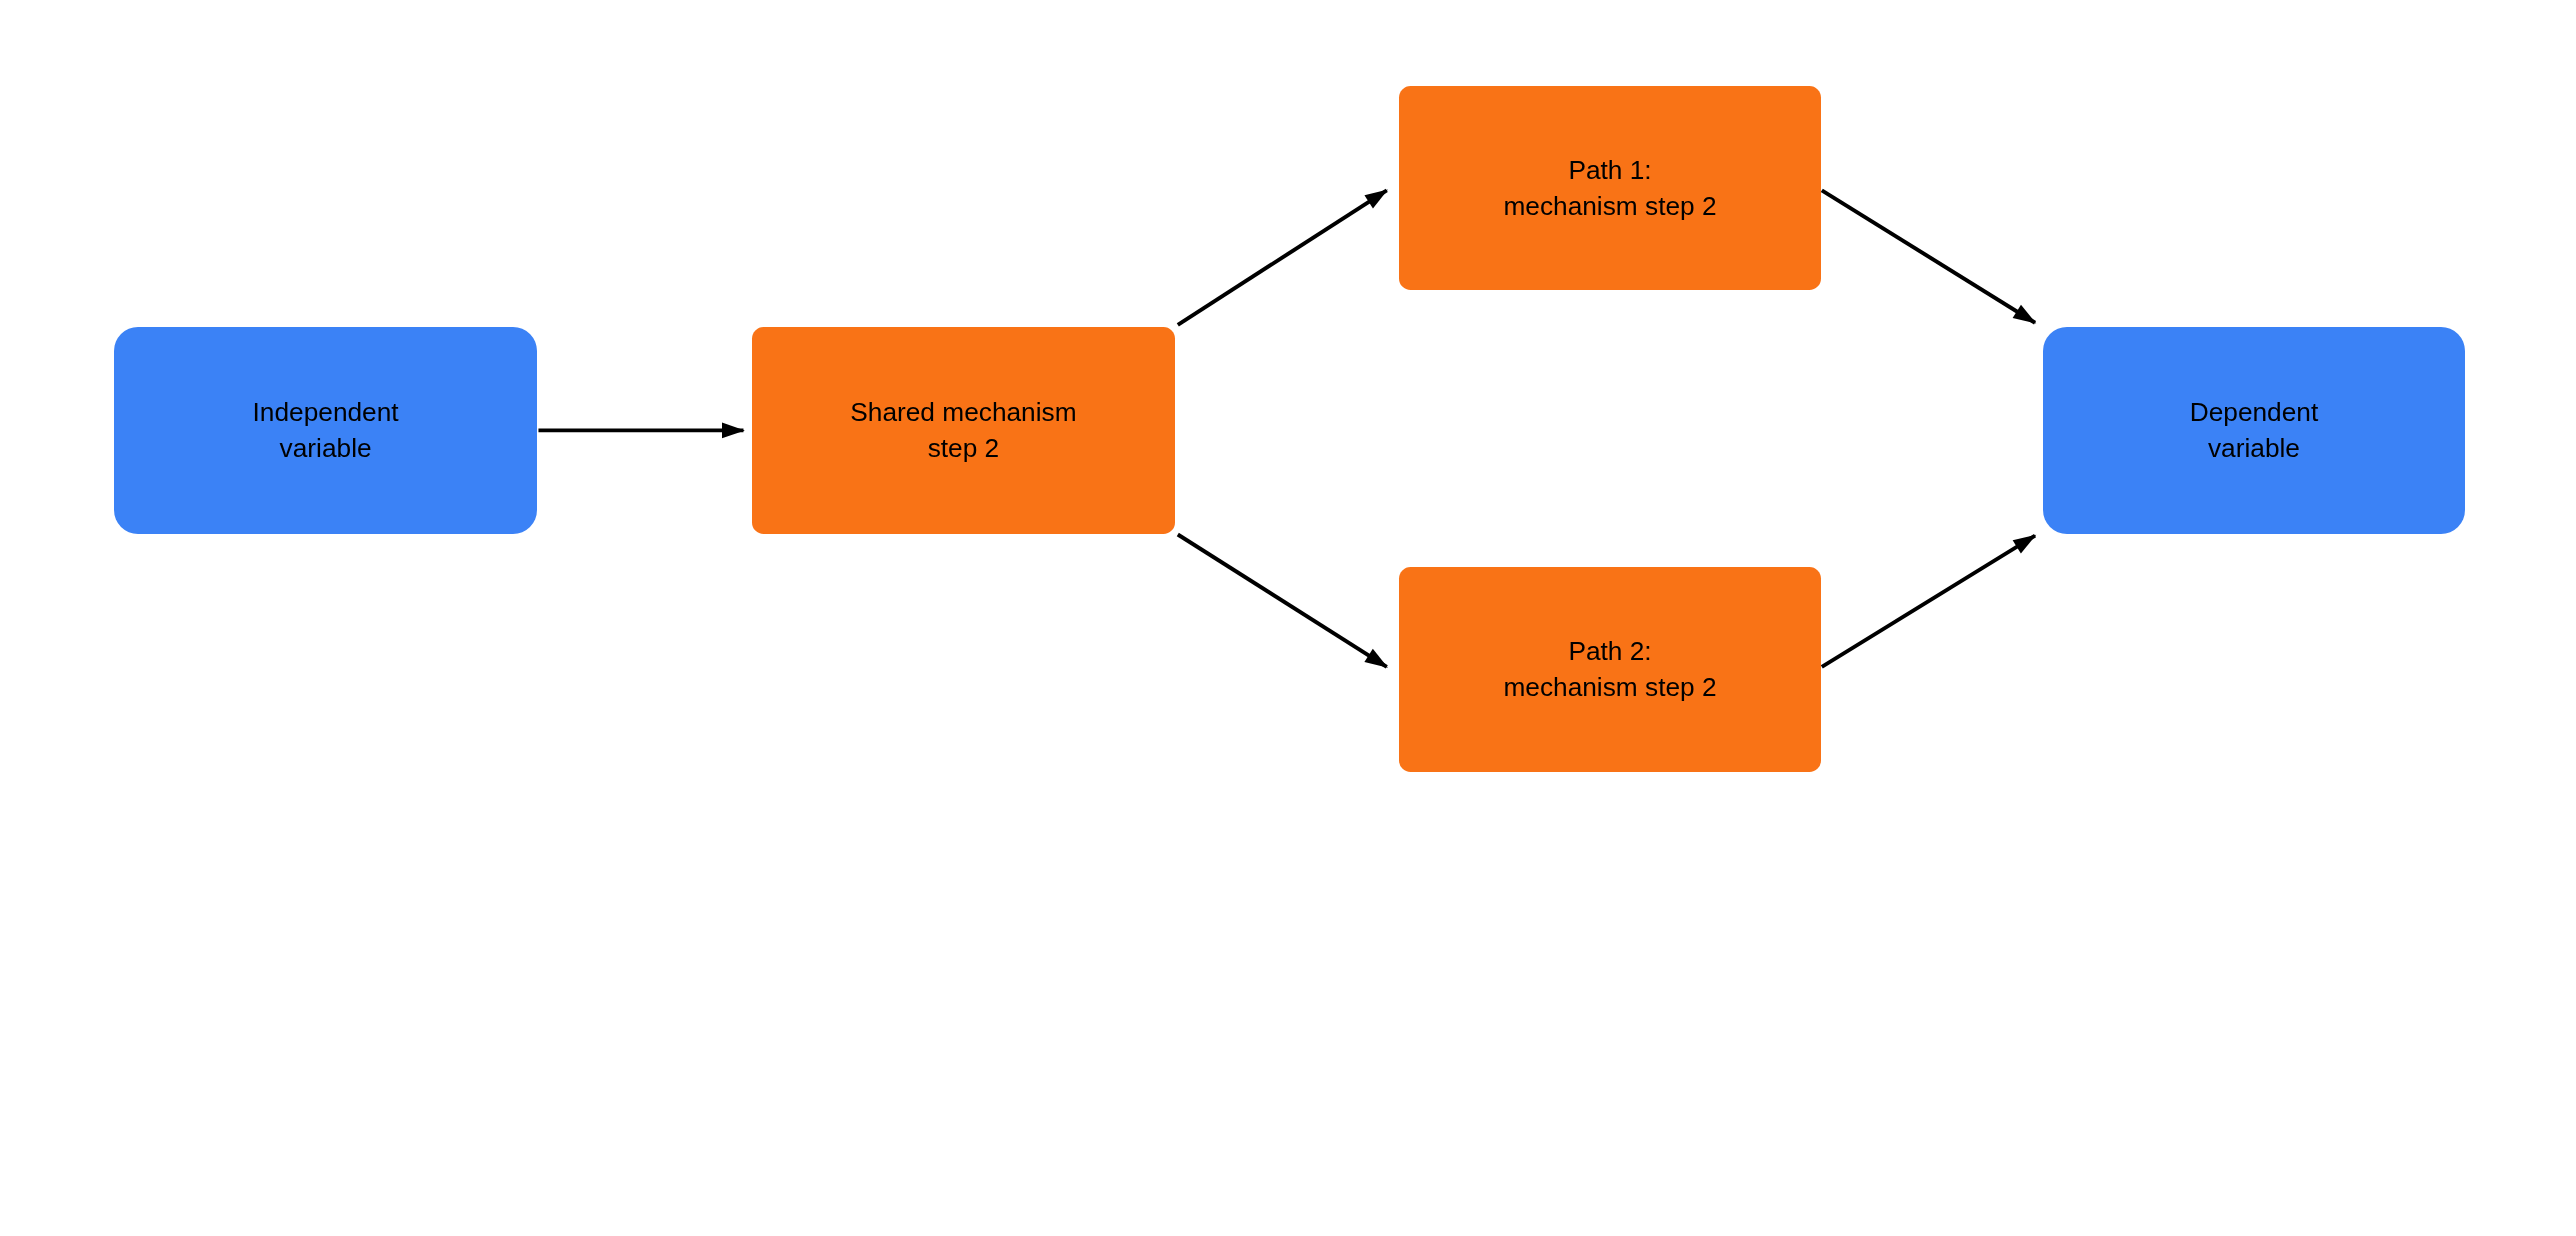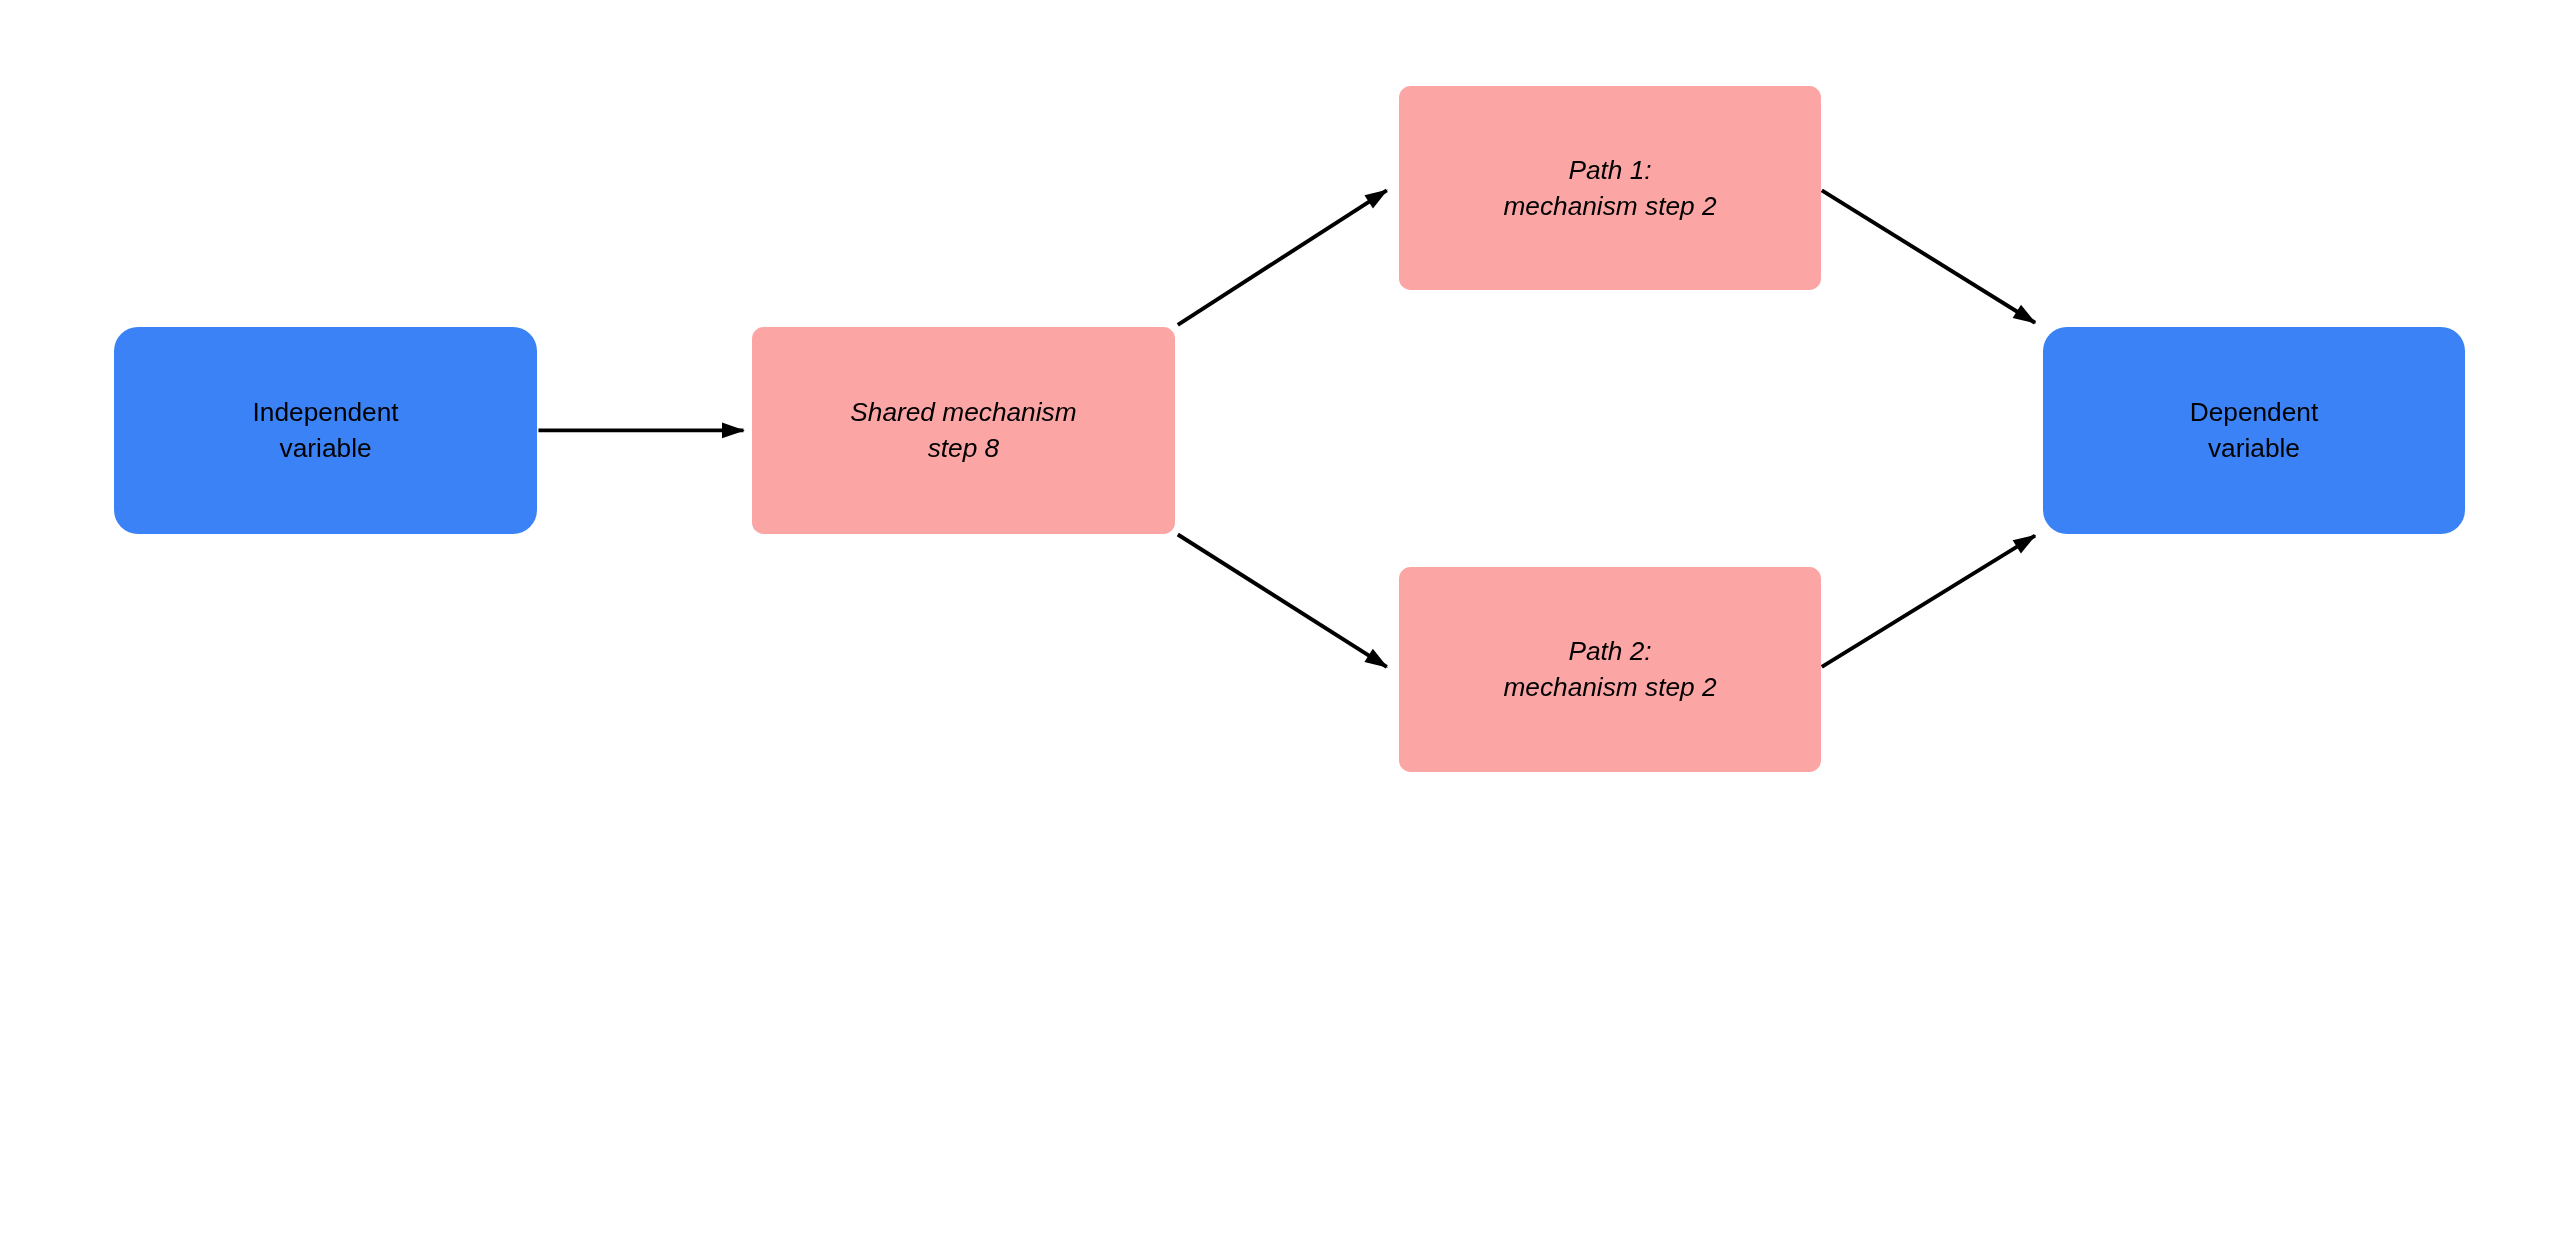--- a/index.html
+++ b/index.html
@@ -28,21 +28,21 @@
     align-items: center;
     justify-content: center;
     text-align: center;
     border-radius: 0.45vw;
     color: #000000;
     font-size: 1.02vw;
     line-height: 1.38;
     white-space: pre-line;
   }
   .node--dark  { background: #3b82f6; border-radius: 24px; }
-  .node--light { background: #fca5a5; font-style: italic; }
+  .node--light { background: #f97316; }
 
   #node-independent { left: 4.44%;  top: 38.08%; width: 16.4%; height: 24.1%; }
   #node-shared      { left: 29.20%; top: 38.08%; width: 16.4%; height: 24.1%; }
   #node-path1       { left: 54.30%; top: 10.00%; width: 16.4%; height: 23.8%; }
   #node-path2       { left: 54.30%; top: 66.00%; width: 16.4%; height: 23.9%; align-items: center; }
   #node-dependent   { left: 79.30%; top: 38.08%; width: 16.4%; height: 24.1%; }
 
   .edge-line {
     stroke: #000000;
     stroke-width: 11;
@@ -67,21 +67,21 @@
     <line class="edge-line" x1="5092" y1="1864" x2="5688" y2="1497" marker-end="url(#arrowhead)"></line>
   </svg>
 
   <div class="node node--dark" id="node-independent">
     <span class="node-label">Independent
 variable</span>
   </div>
 
   <div class="node node--light" id="node-shared">
     <span class="node-label">Shared mechanism
-step 8</span>
+step 2</span>
   </div>
 
   <div class="node node--light" id="node-path1">
     <span class="node-label">Path 1:
 mechanism step 2</span>
   </div>
 
   <div class="node node--light" id="node-path2">
     <span class="node-label">Path 2:
 mechanism step 2</span>

